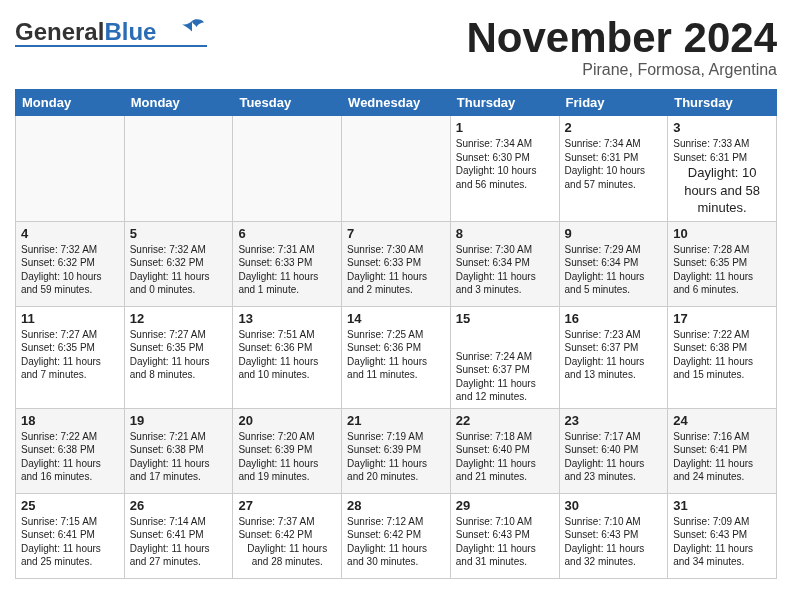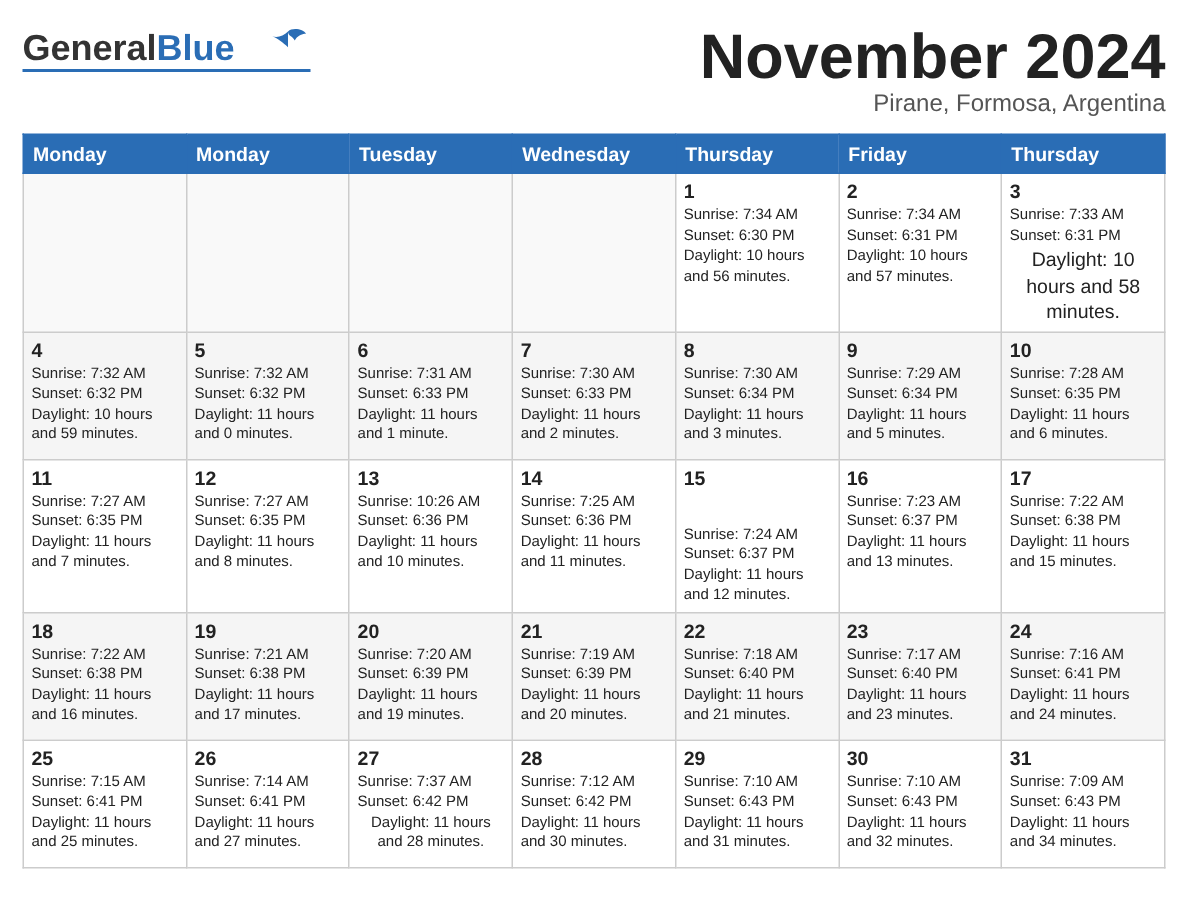--- a/index.html
+++ b/index.html
@@ -182,21 +182,21 @@
           <div style="font-size: 10px; line-height: 1.35;">Daylight: 11 hours and 7 minutes.</div>
         </td>
         <td>
           <span class="day-num">12</span>
           <div style="font-size: 10px; line-height: 1.35;">Sunrise: 7:27 AM</div>
           <div style="font-size: 10px; line-height: 1.35;">Sunset: 6:35 PM</div>
           <div style="font-size: 10px; line-height: 1.35;">Daylight: 11 hours and 8 minutes.</div>
         </td>
         <td>
           <span class="day-num">13</span>
-          <div style="font-size: 10px; line-height: 1.35;">Sunrise: 10:26 AM</div>
+          <div style="font-size: 10px; line-height: 1.35;">Sunrise: 7:51 AM</div>
           <div style="font-size: 10px; line-height: 1.35;">Sunset: 6:36 PM</div>
           <div style="font-size: 10px; line-height: 1.35;">Daylight: 11 hours and 10 minutes.</div>
         </td>
         <td>
           <span class="day-num">14</span>
           <div style="font-size: 10px; line-height: 1.35;">Sunrise: 7:25 AM</div>
           <div style="font-size: 10px; line-height: 1.35;">Sunset: 6:36 PM</div>
           <div style="font-size: 10px; line-height: 1.35;">Daylight: 11 hours and 11 minutes.</div>
         </td>
         <td>

